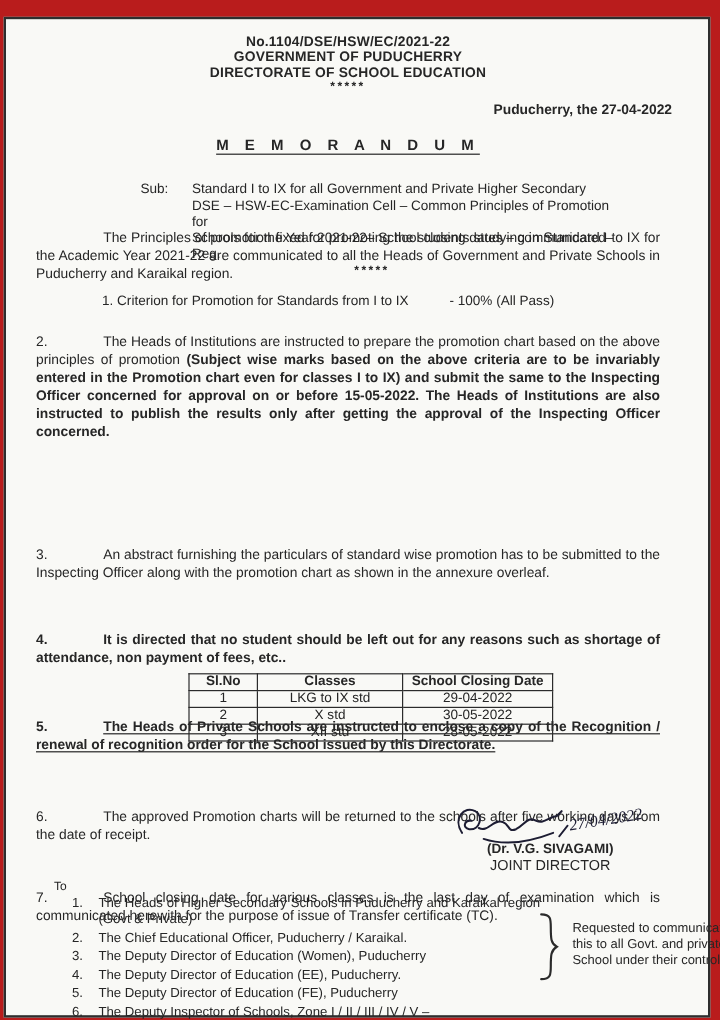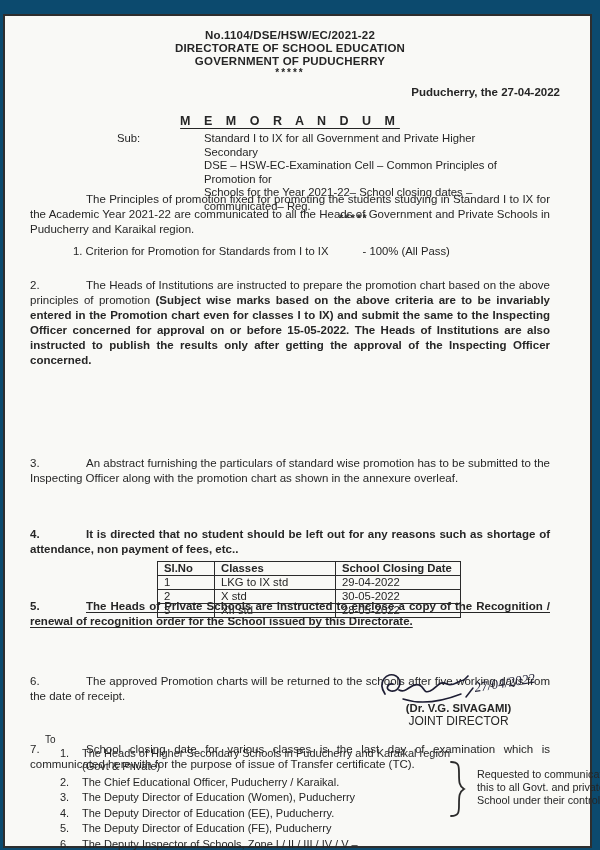--- a/index.html
+++ b/index.html
@@ -4,21 +4,21 @@
 <style>
   html,body{margin:0;padding:0;}
   body{
     width:600px;height:850px;position:relative;
     background:#eef0ee;
     font-family:"Liberation Sans", sans-serif;
     color:#262626;
     -webkit-font-smoothing:antialiased;
   }
   .page{
-    position:absolute;left:0;top:0;width:600px;height:850px;background:#0c4a6e;
+    position:absolute;left:0;top:0;width:600px;height:850px;background:#b91c1c;
     overflow:hidden;
   }
   .doc-border{
     position:absolute;left:3px;top:14px;right:8px;bottom:2px;
     border:2px solid #2e2e2e;background:#f9f9f6;
   }
   .abs{position:absolute;}
   
   .head-center{left:40px;width:490px;text-align:center;font-weight:bold;font-size:11.5px;line-height:13px;letter-spacing:.2px;}
   .head-line{margin:0;}
@@ -37,21 +37,21 @@
   .indent{text-indent:56px;}
   .numbered{text-indent:56px;position:relative;}
   .pnum{position:absolute;left:0;top:0;text-indent:0;}
   .bold-t{font-weight:bold;}
   .underline-t{text-decoration:underline;text-underline-offset:2px;}
   .criterion{left:68px;font-size:11.3px;display:flex;}
   .criterion .crit-gap{width:34px;flex:none;}
   
   table.closing{border-collapse:collapse;font-size:11.3px;}
   table.closing th,table.closing td{
-    border:1.4px solid #2b2b2b;padding:0 6px;height:13px;line-height:13px;text-align:left;font-weight:normal;
+    border:1.4px solid #2b2b2b;padding:0 6px;height:13px;line-height:13px;text-align:center;font-weight:normal;
   }
   table.closing th{font-weight:bold;}
   .col-sl{width:44px;}
   .col-cl{width:108px;margin-left:38px;}
   .col-dt{width:112px;}
   
   .sig-block{right:24px;width:215px;text-align:center;}
   .sig-svg{display:block;margin:0 0 -6px 18px;}
   .sig-name{font-weight:bold;font-size:11.3px;line-height:13px;}
   .sig-desig{font-size:12px;line-height:13px;}
@@ -64,42 +64,42 @@
   .dist-note{left:472px;width:132px;font-size:10.8px;line-height:13px;}
 </style>
 </head>
 <body>
 
 <div class="page">
   <div class="doc-border">
 
     <div class="abs head-center" style="top:13px;">
       <div class="head-line">No.1104/DSE/HSW/EC/2021-22</div>
+      <div class="head-line">GOVERNMENT OF PUDUCHERRY</div>
       <div class="head-line">DIRECTORATE OF SCHOOL EDUCATION</div>
-      <div class="head-line">GOVERNMENT OF PUDUCHERRY</div>
       <div class="stars">*****</div>
     </div>
 
     <div class="abs place-date" style="top:70px;">Puducherry, the  27-04-2022</div>
 
     <div class="abs memo-title" style="top:98px;">M E M O R A N D U M</div>
 
-    <div class="abs subject" style="top:116px;gap:44px;">
+    <div class="abs subject" style="top:136px;">
       <span class="sub-label">Sub:</span>
       <div class="sub-lines">
         <div>Standard I to IX for all Government and Private Higher Secondary</div>
         <div>DSE – HSW-EC-Examination Cell – Common Principles of Promotion for</div>
         <div>Schools for the Year 2021-22–  School closing dates – communicated– Reg.</div>
         <div class="stars sub-stars">*****</div>
       </div>
     </div>
 
     <p class="abs body-para indent" style="top:176px;">The Principles of promotion fixed for promoting the students studying in Standard I to IX for the Academic Year 2021-22 are communicated to all the Heads of Government and Private Schools in Puducherry and Karaikal region.</p>
 
-    <div class="abs criterion" style="top:229px;">
+    <div class="abs criterion" style="top:229px;margin-left:12px;">
       <span>1. Criterion for Promotion for Standards from I to IX</span>
       <span class="crit-gap"></span>
       <span>- 100% (All Pass)</span>
     </div>
 
     <p class="abs body-para numbered" style="top:262px;"><span class="pnum">2.</span><span>The Heads of Institutions are instructed to prepare the promotion chart based on the above principles of promotion </span><span class="bold-t">(Subject wise marks based on the above criteria are to be invariably entered in the Promotion chart even for classes I to IX) and submit the same to the Inspecting Officer concerned for approval on or before  15-05-2022. The Heads of Institutions are also instructed to publish the results only after getting the approval of the Inspecting Officer concerned.</span></p>
 
     <p class="abs body-para numbered" style="top:350px;"><span class="pnum">3.</span><span>An abstract furnishing the particulars of standard wise promotion has to be submitted to the Inspecting Officer along with the promotion chart as shown in the annexure overleaf.</span></p>
 
     <p class="abs body-para numbered bold-t" style="top:391px;"><span class="pnum">4.</span><span>It is directed that no student should be left out for any reasons such as shortage of attendance, non payment of fees, etc..</span></p>

